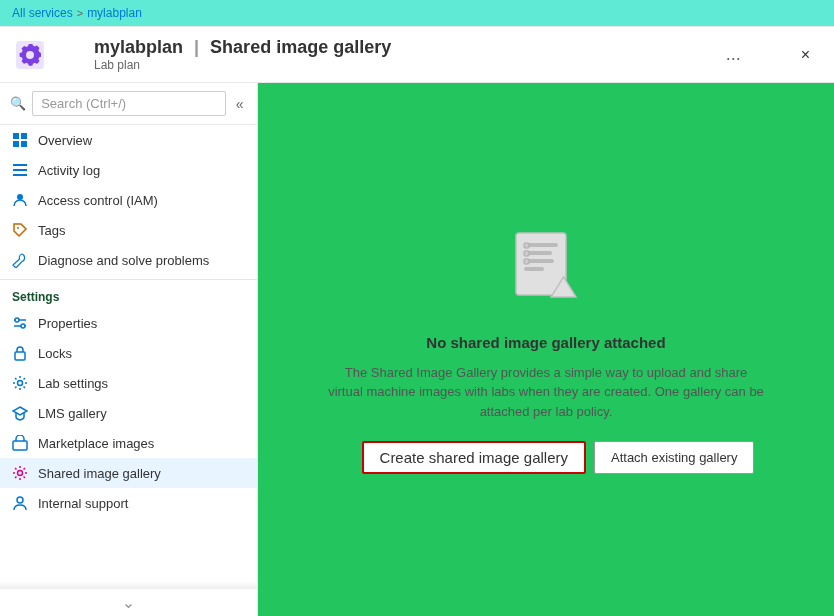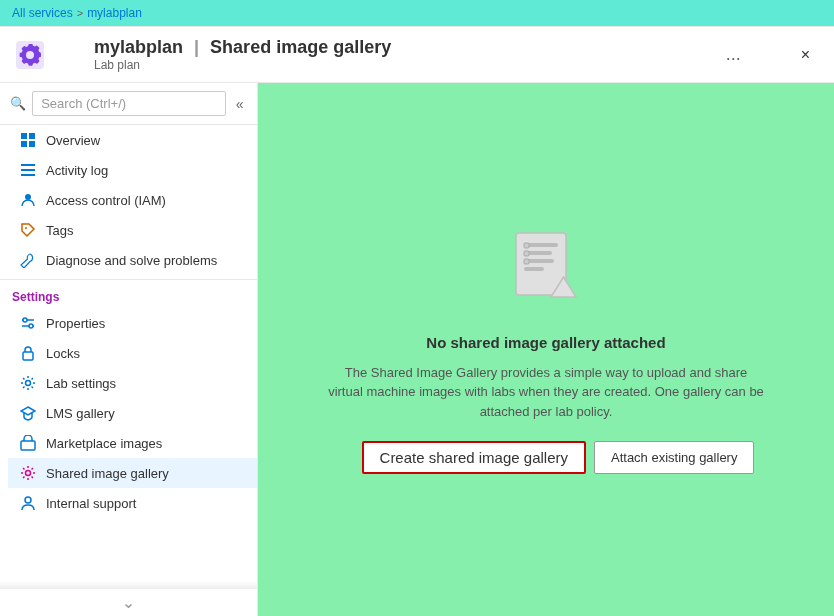--- a/index.html
+++ b/index.html
@@ -107,42 +107,41 @@
       font-size: 14px;
     }
     .nav-item {
       display: flex;
       align-items: center;
       padding: 7px 12px;
       cursor: pointer;
       gap: 10px;
       font-size: 13px;
       color: #333;
-      margin-left: 8px;
     }
     .nav-item.active { background: #e8f4ff; }
     .nav-item .nav-icon { width: 16px; height: 16px; display: flex; align-items: center; justify-content: center; flex-shrink: 0; }
     .nav-section-label {
       padding: 10px 12px 4px 12px;
       font-size: 12px;
       font-weight: 600;
-      color: #a21caf;
+      color: #14532d;
       border-top: 1px solid #e8e8e8;
       margin-top: 4px;
     }
 
     
     .content {
       flex: 1;
       display: flex;
       flex-direction: column;
       align-items: center;
       justify-content: center;
       padding: 20px;
-      background: #86efac;
+      background: #22c55e;
     }
     .empty-state {
       display: flex;
       flex-direction: column;
       align-items: center;
       max-width: 440px;
       text-align: center;
     }
     .empty-icon {
       margin-bottom: 16px;

